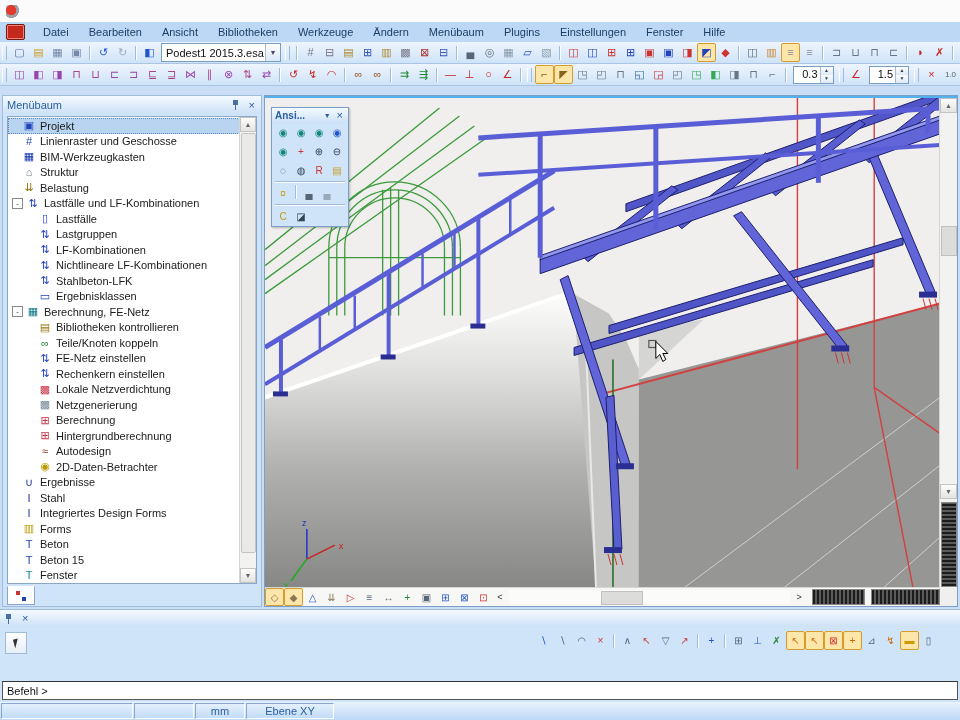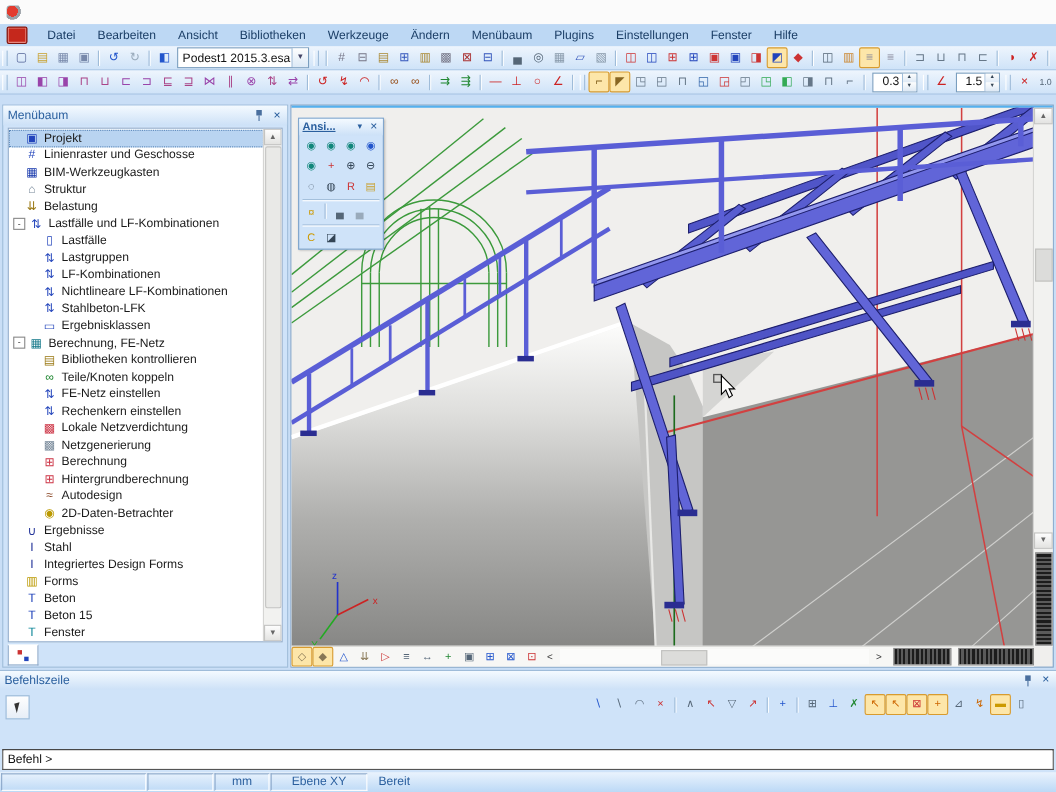--- a/index.html
+++ b/index.html
@@ -54,21 +54,21 @@
   .ttabico::before{content:"";position:absolute;left:0;top:0;width:4px;height:4px;background:#cc3333;}
   .ttabico::after{content:"";position:absolute;right:0;bottom:0;width:4px;height:4px;background:#2244bb;}
   
   .viewport{position:absolute;left:264px;top:10px;right:2px;bottom:0;background:#f0efed;border:1px solid #7aa0c8;box-sizing:border-box;}
   .vactive{position:absolute;left:0;top:0;right:0;height:2px;background:#55b0ee;}
   .scene{position:absolute;left:0;top:2px;right:17px;bottom:18px;}
   .scene svg{display:block;width:100%;height:100%;}
   
   .palette{position:absolute;left:6px;top:11px;width:76px;background:#cfe3f9;border:1px solid #7aa0c8;box-shadow:1px 1px 2px rgba(0,0,0,.25);}
   .palette .phead{height:15px;font-size:10px;padding:0 3px;}
-  .palette .phead .ptitle{font-weight:bold;text-decoration:underline;}
+  .palette .phead .ptitle{font-weight:bold;}
   .parr{font-size:7px;color:#2a5f9e;margin-right:4px;}
   .prow{display:flex;padding:1px 2px;}
   .prow .ticon{width:16px;height:15px;font-size:10px;}
   .prule{height:0;border-top:1px solid #9fbcd9;border-bottom:1px solid #fff;margin:1px 3px;}
   
   .tooltip{position:absolute;left:402px;top:240px;background:#ffffdf;border:1px solid #666;padding:1px 4px;font-size:9px;line-height:11px;color:#111;white-space:nowrap;z-index:5;}
   
   .vscroll{position:absolute;right:0;top:2px;width:17px;bottom:18px;background:#f2f2f0;border-left:1px solid #d5d5d3;}
   .vscroll .sbtn{width:17px;}
   .vsthumb{position:absolute;left:1px;top:128px;width:14px;height:28px;background:#dcdcda;border:1px solid #c0c0be;}
@@ -600,21 +600,20 @@
         </span>
         <span class="vbtn">&gt;</span>
         <span class="stripe-h sh1"></span>
         <span class="stripe-h sh2"></span>
       </div>
     </div>
   </div>
 
   <div class="cmdpanel">
     <div class="phead">
-      <span class="ptitle">Befehlszeile</span>
       <span class="pin"></span>
       <span class="xbtn">×</span>
     </div>
     <div class="cursorbtn">
         <span class="carr"></span>
       </div>
     <div class="snapstrip">
         <span class="ticon" style="color: rgb(34, 85, 204);">∖</span>
         <span class="ticon" style="color: rgb(85, 102, 119);">∖</span>
         <span class="ticon" style="color: rgb(85, 102, 119);">◠</span>
@@ -640,16 +639,15 @@
         <span class="ticon" style="color: rgb(85, 102, 119);">▯</span>
       </div>
     <input class="cmdinput" value="Befehl &gt;" style="">
   </div>
 
   <div class="statusbar">
     <span class="scell sc1"></span>
     <span class="scell sc2"></span>
     <span class="scell sc3">mm</span>
     <span class="scell sc4">Ebene XY</span>
-    <span class="scell sc5">Bereit</span>
   </div>
 
 </div>
 
 </body></html>

